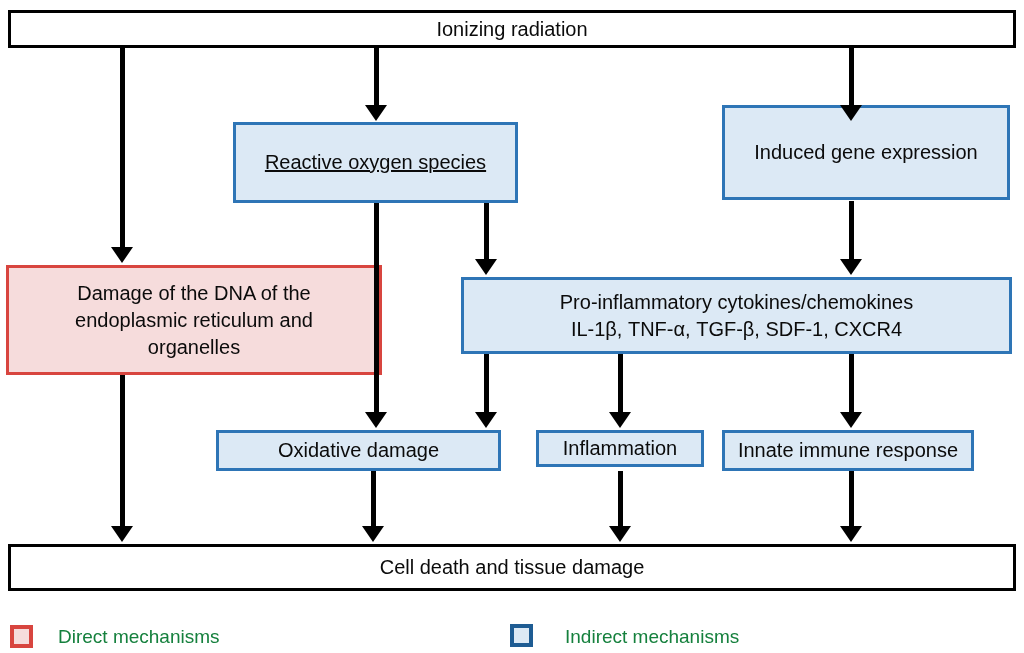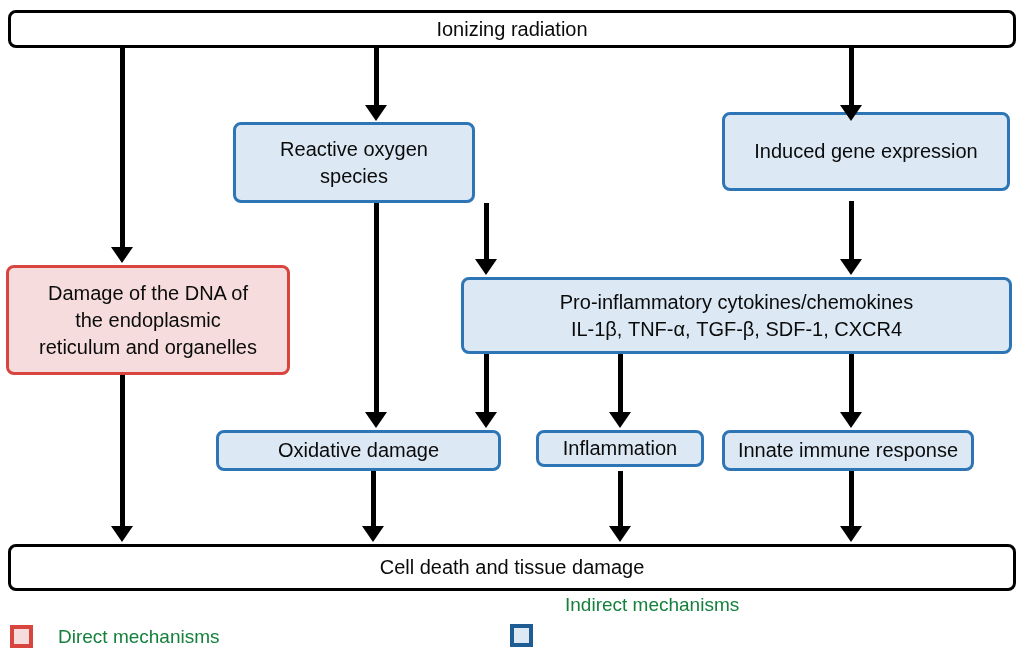--- a/index.html
+++ b/index.html
@@ -19,21 +19,20 @@
     position: absolute;
     box-sizing: border-box;
     display: flex;
     flex-direction: column;
     align-items: center;
     justify-content: center;
     text-align: center;
     color: #0b0b0b;
     font-size: 20px;
     line-height: 1.35;
-    border-radius: 8px;
   }
   .plain {
     background: #ffffff;
     border: 3px solid #000000;
   }
   .blue {
     background: var(--blue-fill, #dce9f5);
     border: 3px solid var(--blue-border, #2e75b6);
   }
   .pink {
@@ -82,27 +81,27 @@
     border: 4px solid var(--legend-blue-border, #1e5c93);
     background: var(--blue-fill, #dce9f5);
   }
   .legend-label {
     position: absolute;
     font-size: 19px;
     color: #15803d;
     white-space: nowrap;
   }
   #legend-direct-label { left: 58px; top: 626px; }
-  #legend-indirect-label { left: 565px; top: 594px; }
+  #legend-indirect-label { left: 565px; top: 626px; }
 
   
   #node-ionizing       { left: 8px;   top: 10px;  width: 1008px; height: 38px; }
-  #node-ros            { left: 233px; top: 122px; width: 242px;  height: 81px;  padding: 4px 8px; }
-  #node-gene           { left: 722px; top: 112px; width: 288px;  height: 79px; }
-  #node-dna            { left: 6px;   top: 265px; width: 284px;  height: 110px; padding: 6px 24px; }
+  #node-ros            { left: 233px; top: 122px; width: 285px;  height: 81px;  padding: 4px 8px; text-decoration: underline; }
+  #node-gene           { left: 722px; top: 105px; width: 288px;  height: 95px; }
+  #node-dna            { left: 6px;   top: 265px; width: 376px;  height: 110px; padding: 6px 24px; }
   #node-cytokines      { left: 461px; top: 277px; width: 551px;  height: 77px;  padding: 4px 14px; }
   #node-oxidative      { left: 216px; top: 430px; width: 285px;  height: 41px; }
   #node-inflammation   { left: 536px; top: 430px; width: 168px;  height: 37px; }
   #node-immune         { left: 722px; top: 430px; width: 252px;  height: 41px; }
   #node-celldeath      { left: 8px;   top: 544px; width: 1008px; height: 47px; }
 </style>
 </head>
 <body>
 
 <div id="canvas">

